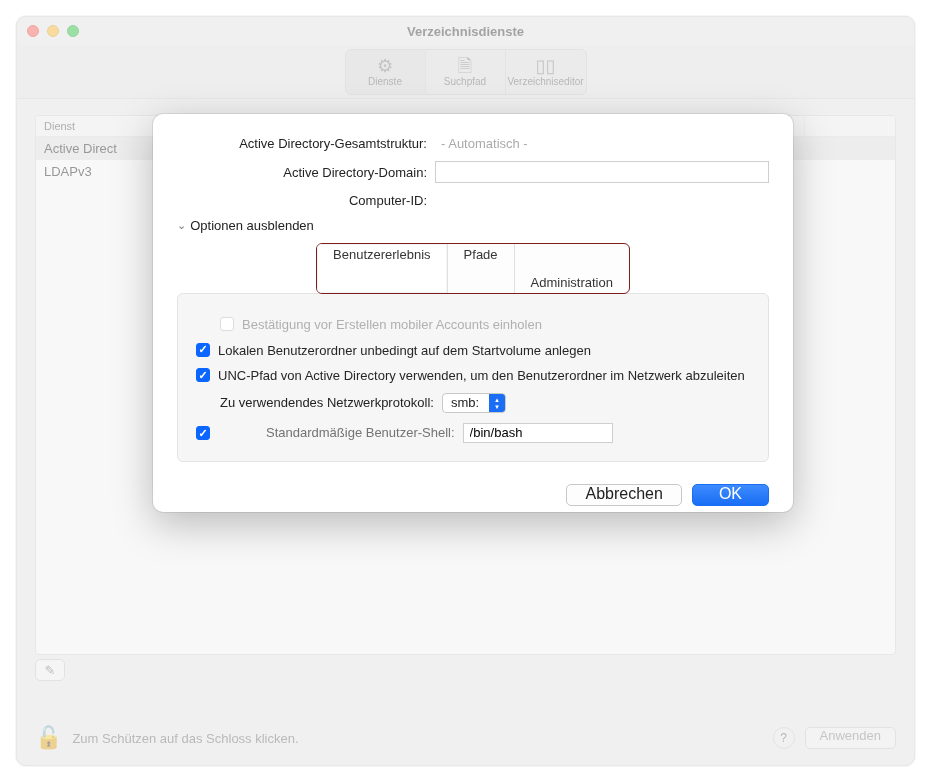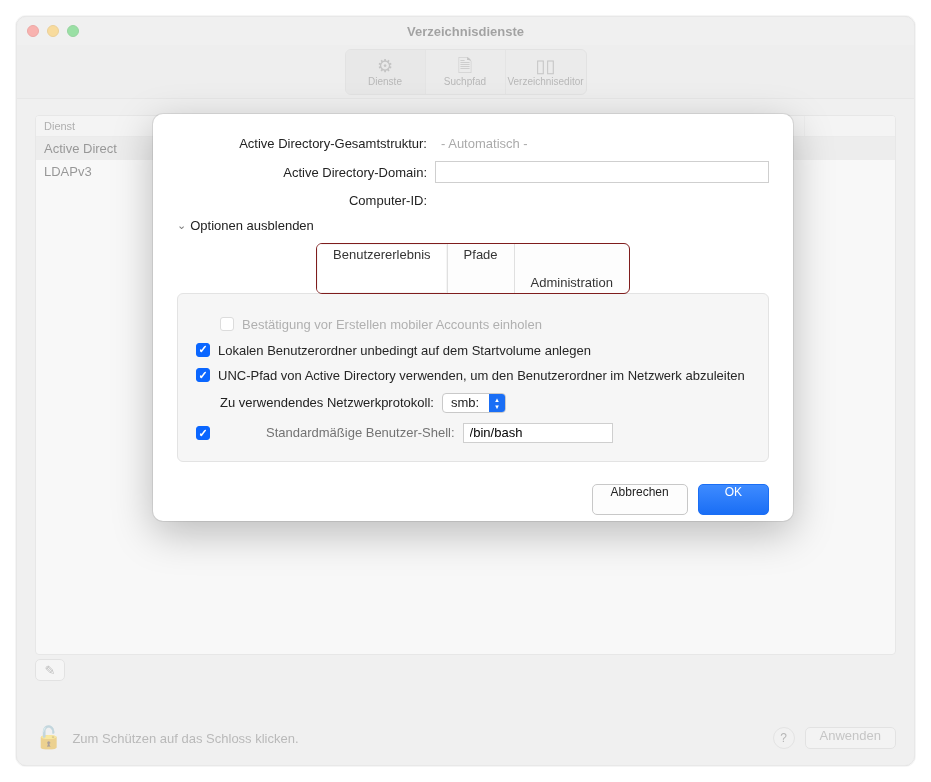--- a/index.html
+++ b/index.html
@@ -248,24 +248,24 @@
     border: 1px solid #cfcfcf;
     padding: 1px 6px; font-size: 13px;
     background: #fff;
   }
 
   .dlg-buttons {
     display: flex; justify-content: flex-end; gap: 10px;
     margin-top: 22px;
   }
   .dlg-btn {
-    height: 31px; padding: 0 18px;
+    height: 22px; padding: 0 18px;
     border: 1px solid #c8c8c8; border-radius: 5px;
     background: #fdfdfd; color: #222;
-    font-size: 12px;
+    font-size: 16px;
   }
   .dlg-btn.primary {
     background: linear-gradient(#3e8bff, #1a6ef5);
     border-color: #1a6ef5;
     color: #fff;
     padding: 0 26px;
   }
 </style>
 </head>
 <body>

